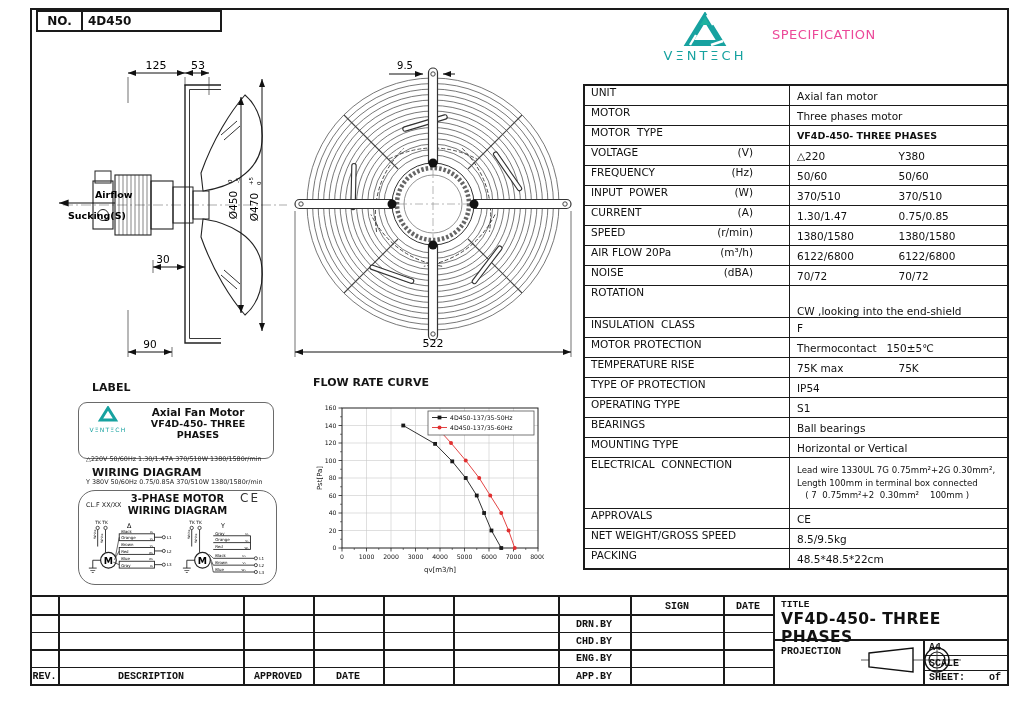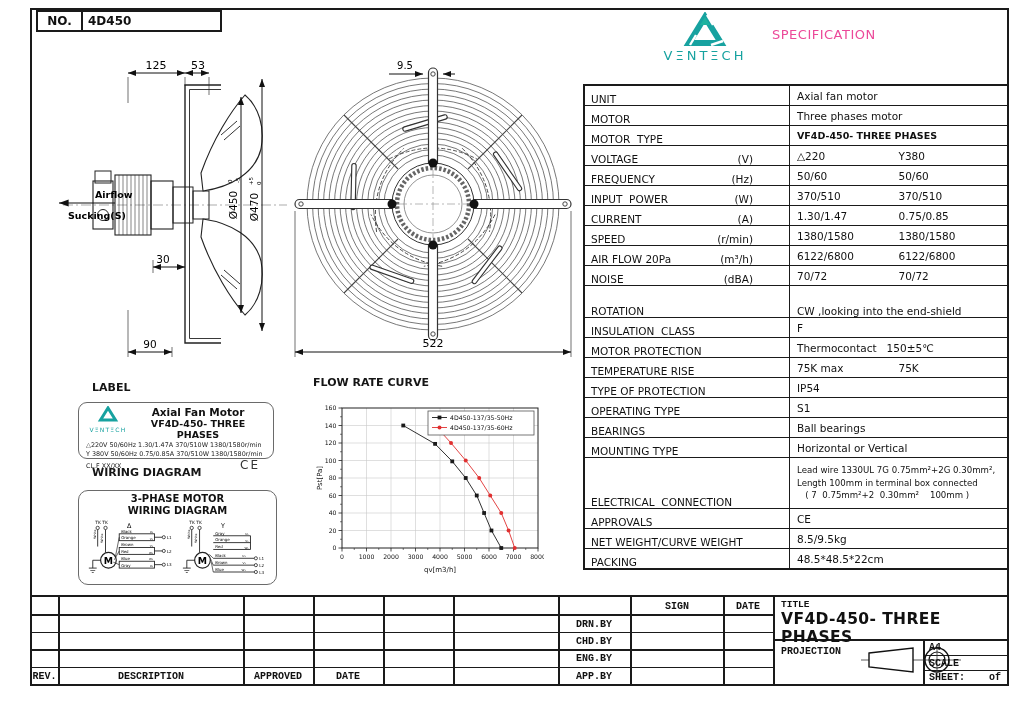--- a/index.html
+++ b/index.html
@@ -18,31 +18,31 @@
   
   .sec-head{font-size:11px;font-weight:700;color:#151515}
   
   .label-card{left:78px;top:402px;width:196px;height:57px;border:1.3px solid #6a6a6a;border-radius:9px;box-sizing:border-box;padding:3px 7px 2px 7px}
   .label-top{display:flex}
   .label-logo{width:44px;text-align:center}
   .label-logo .bw{font-size:6px;letter-spacing:1.2px;margin-top:-1px}
   .label-right{flex:1;text-align:center}
   .label-prod{font-size:10.5px;font-weight:700}
   .label-model{font-size:9.5px;font-weight:700;margin-top:0px}
-  .label-line{font-size:6.4px;white-space:pre;margin-top:1px;color:#222}
+  .label-line{font-size:6.4px;white-space:pre;margin-top:15px;color:#222}
   .label-foot{display:flex;justify-content:space-between;align-items:center}
   .ce{font-size:12px;font-weight:400;letter-spacing:2px;color:#333;margin-right:6px}
   
-  .wiring-card{left:78px;top:490px;width:199px;height:95px;border:1.3px solid #6a6a6a;border-radius:10px;box-sizing:border-box;padding-top:2px}
+  .wiring-card{left:78px;top:490px;width:199px;height:95px;border:1.3px solid #6a6a6a;border-radius:17px;box-sizing:border-box;padding-top:2px}
   .wiring-title{text-align:center;font-size:10px;font-weight:700;line-height:1.15}
   
   .spec-table{left:583px;top:84px;width:426px;border:2px solid #1a1a1a;box-sizing:border-box;background:#fff}
   .spec-row{display:flex;border-bottom:1.5px solid #1a1a1a;height:19px;font-size:10.5px}
   .spec-row:last-child{border-bottom:none}
-  .spec-label{width:205px;border-right:1.5px solid #1a1a1a;display:flex;align-items:flex-end;padding-left:6px;position:relative;box-sizing:border-box}
+  .spec-label{width:205px;border-right:1.5px solid #1a1a1a;display:flex;align-items:flex-start;padding-left:6px;position:relative;box-sizing:border-box}
   .sl,.su,.v1,.v2{white-space:pre}
   .su{position:absolute;right:36px}
   .spec-value{flex:1;display:flex;align-items:center;padding-left:7px;position:relative}
   .v2{position:absolute;left:50%}
   .spec-row.model{height:19px}
   .spec-row.model .spec-value{font-weight:700;font-size:9.5px}
   .spec-row.tall2{height:31px}
   .spec-row.tall2 .spec-value{align-items:flex-end;padding-top:2px}
   .spec-row.tall3{height:50px}
   .spec-row.tall3 .spec-value{flex-direction:column;align-items:flex-start;justify-content:center;font-size:8.6px;line-height:1.5}
@@ -638,21 +638,21 @@
       <div class="spec-row">
         <div class="spec-label">
           <span class="sl">APPROVALS</span>
         </div>
         <div class="spec-value">
           <span class="v1">CE</span>
         </div>
       </div>
       <div class="spec-row">
         <div class="spec-label">
-          <span class="sl">NET WEIGHT/CURVE WEIGHT</span>
+          <span class="sl">NET WEIGHT/GROSS SPEED</span>
         </div>
         <div class="spec-value">
           <span class="v1">8.5/9.5kg</span>
         </div>
       </div>
       <div class="spec-row">
         <div class="spec-label">
           <span class="sl">PACKING</span>
         </div>
         <div class="spec-value">

